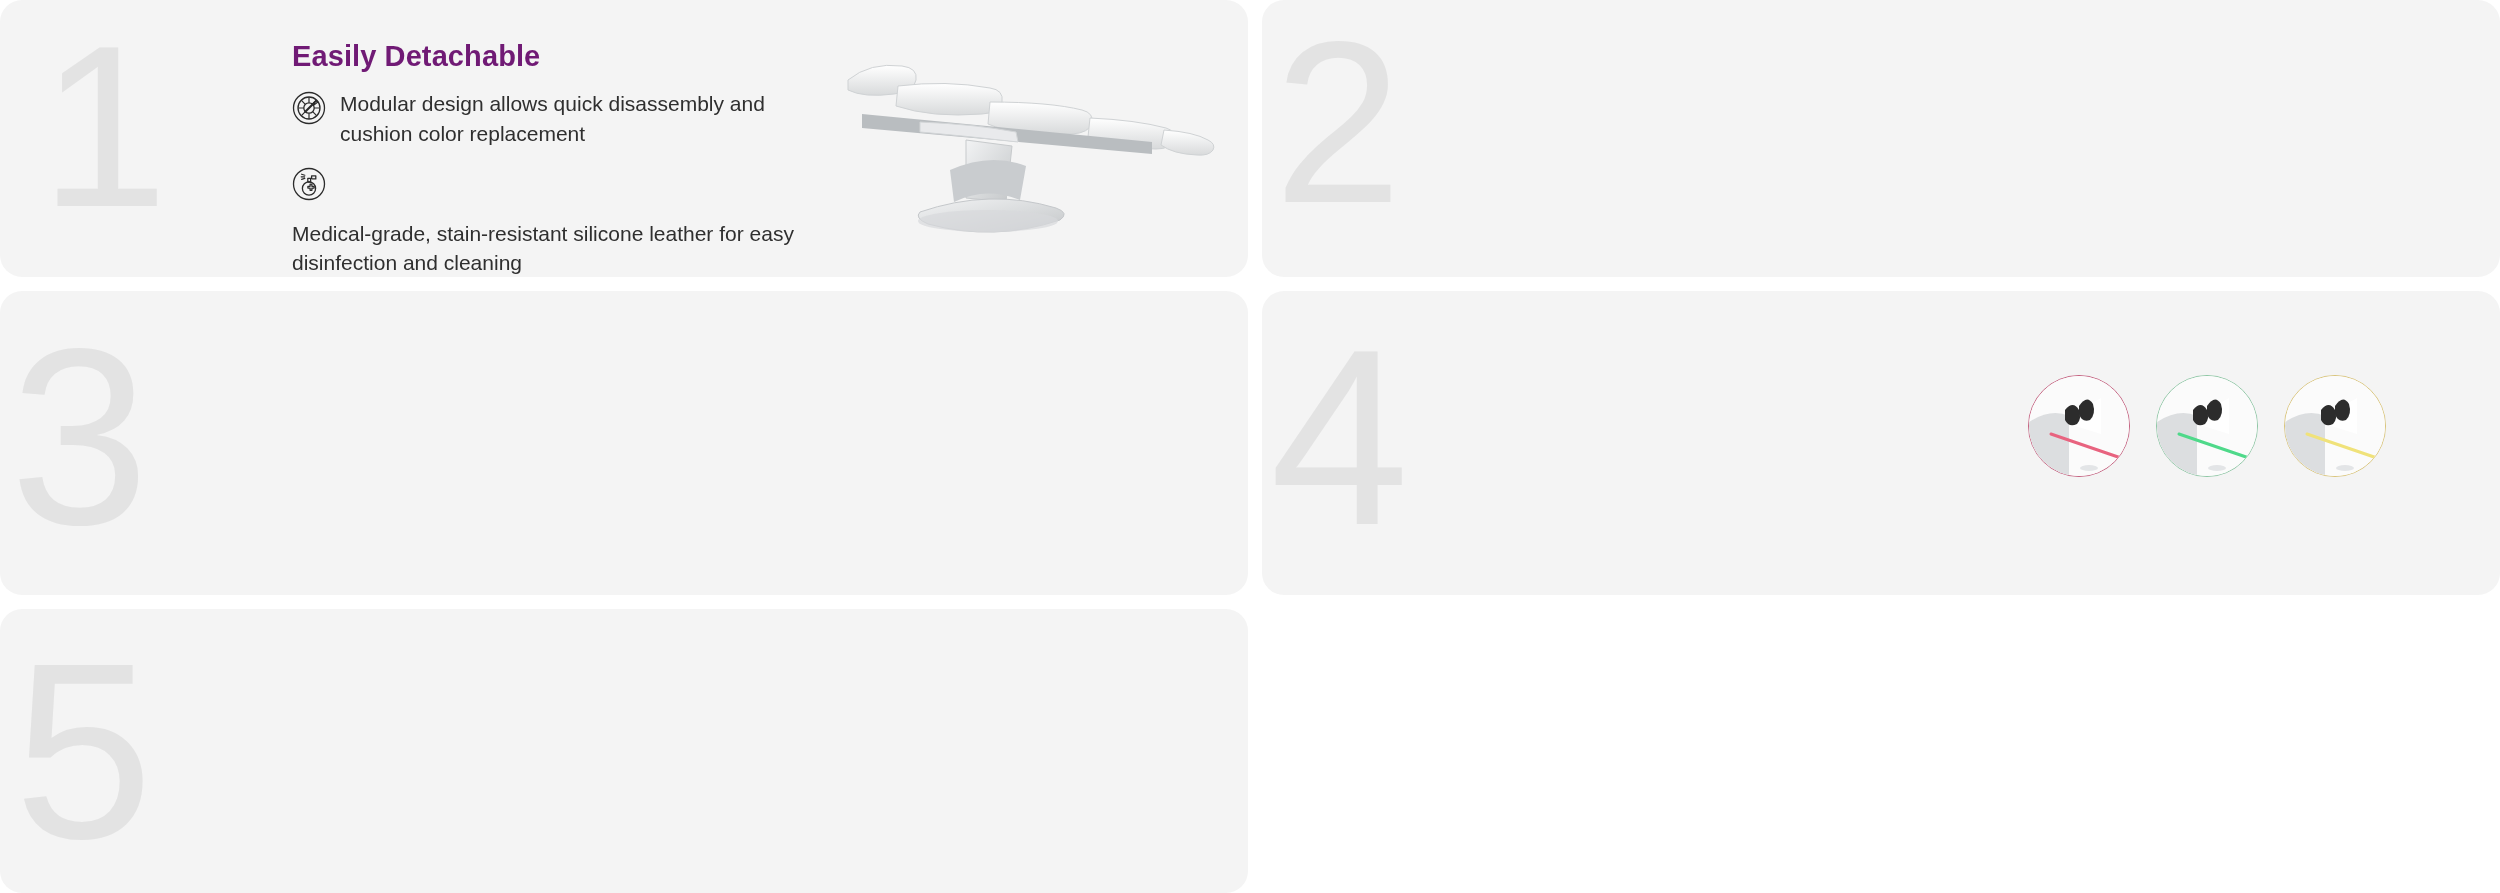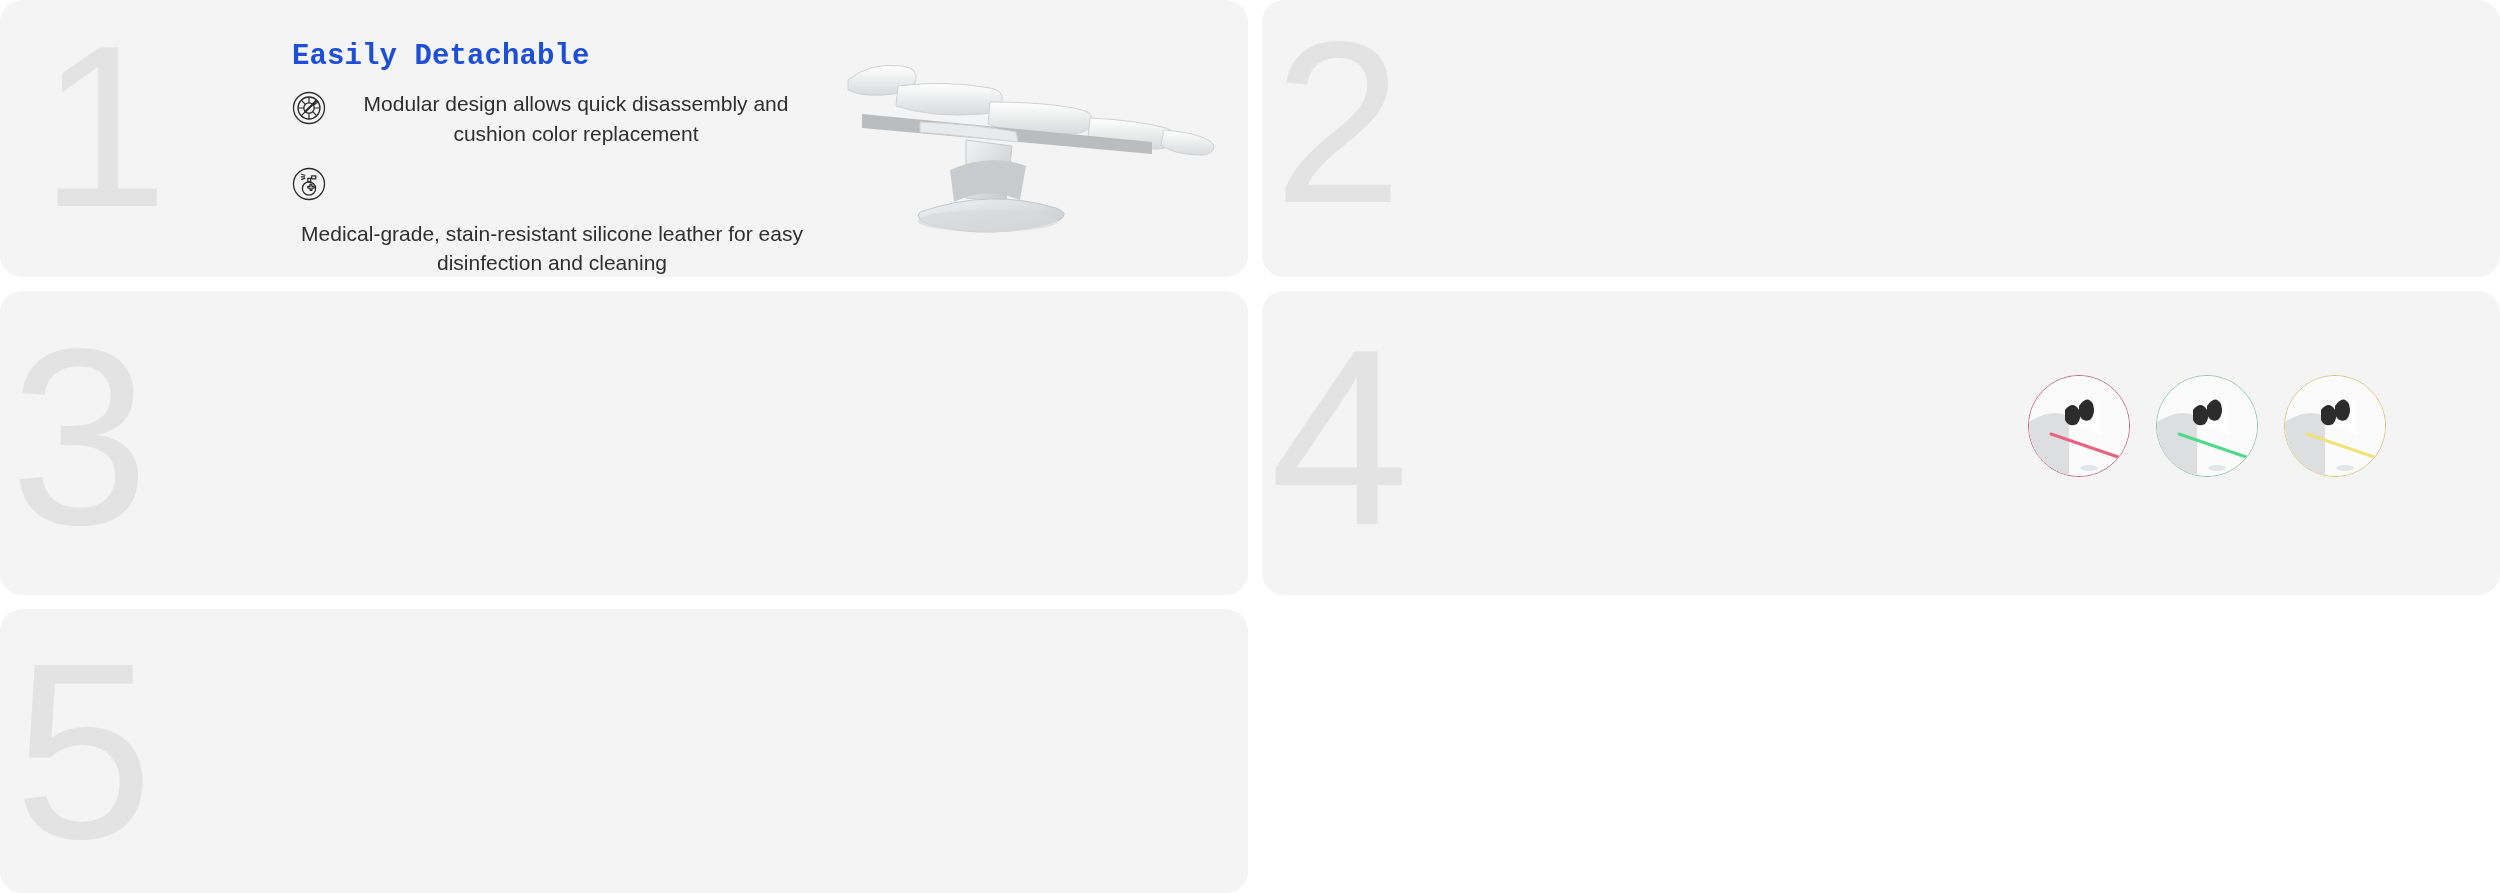--- a/index.html
+++ b/index.html
@@ -38,34 +38,32 @@
   }
   #card-1 .ghost-num{left:40px;top:12px;font-size:230px;}
   #card-2 .ghost-num{left:12px;top:8px;font-size:230px;}
   #card-3 .ghost-num{left:10px;top:22px;font-size:250px;}
   #card-4 .ghost-num{left:8px;top:22px;font-size:250px;}
   #card-5 .ghost-num{left:14px;top:18px;font-size:250px;}
 
   
   .body-copy{position:absolute;}
   .title{
-    color:#1d4ed8;
+    color:#701a75;
     font-weight:bold;
     font-size:29px;
     letter-spacing:.1px;
     margin:0 0 16px 0;
     white-space:nowrap;
-    font-family:Liberation Mono, monospace;
   }
   .bullet{
     display:flex;
     align-items:flex-start;
     gap:14px;
     margin-bottom:16px;
-    text-align:center;
   }
   .bullet:last-child{margin-bottom:0;flex-direction:column;}
   .bullet-text{
     color:#2f2f2f;
     font-size:21px;
     line-height:1.42;
   }
   .b-icon{flex:0 0 auto;margin-top:2px;}
 
   

